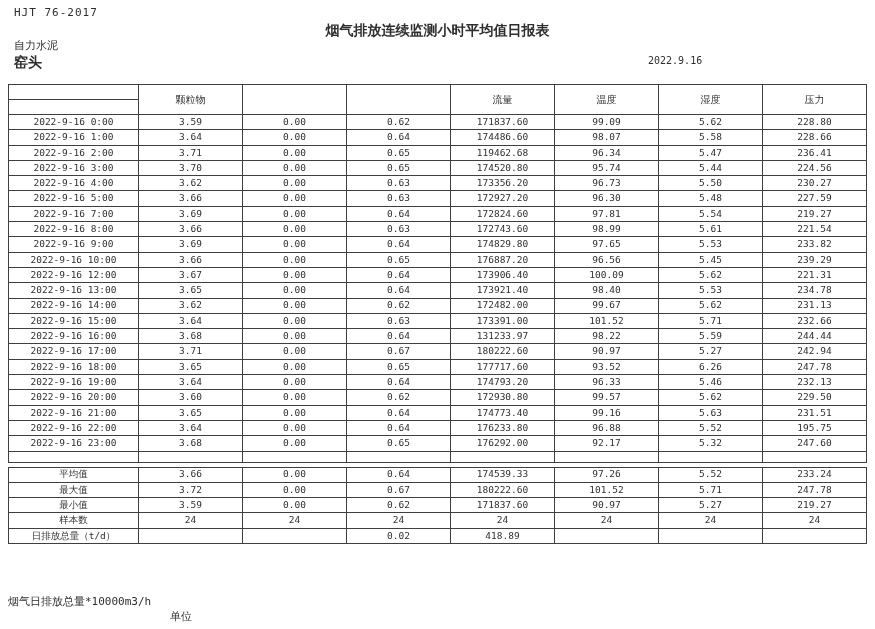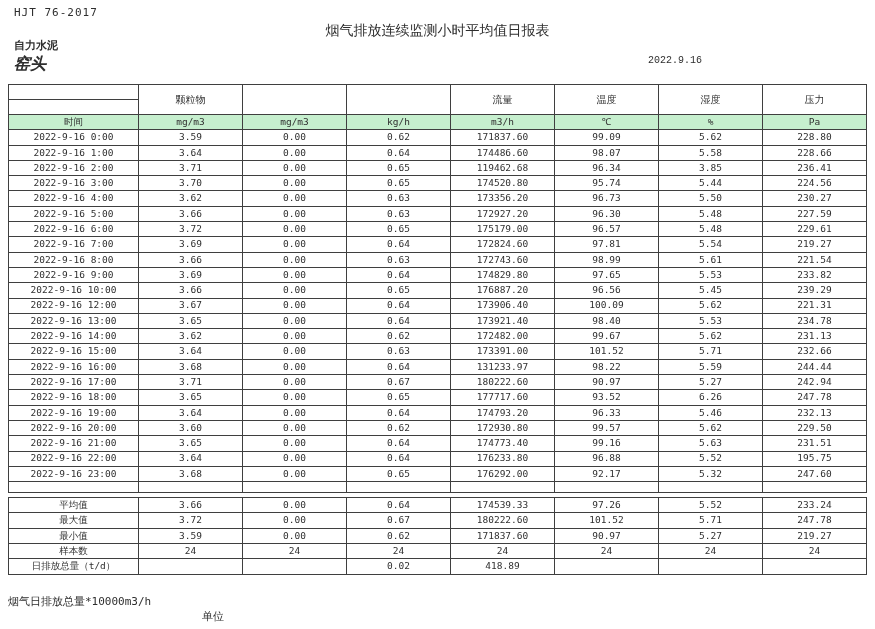--- a/index.html
+++ b/index.html
@@ -2,41 +2,41 @@
 <html style="--header-green: #c6efce;"><head>
 <meta charset="utf-8">
 <style>
   html,body{margin:0;padding:0;}
   body{
     width:875px;height:629px;position:relative;background:#ffffff;
     font-family:"DejaVu Sans Mono","Liberation Mono",monospace;
     color:#2e2e2e;overflow:hidden;
   }
   .std-no{position:absolute;left:14px;top:6px;font-size:11px;font-weight:normal;letter-spacing:1px;}
-  .report-title{position:absolute;left:0;top:22px;width:875px;text-align:center;font-size:14px;font-weight:normal;}
-  .company{position:absolute;left:14px;top:38px;font-size:11px;font-weight:bold;}
-  .station{position:absolute;left:14px;top:54px;font-size:16px;font-weight:bold;font-style:italic;}
-  .report-date{position:absolute;left:648px;top:55px;font-size:10px;font-family:Liberation Mono, monospace;}
+  .report-title{position:absolute;left:0;top:22px;width:875px;text-align:center;font-size:14px;font-weight:bold;}
+  .company{position:absolute;left:14px;top:38px;font-size:11px;font-weight:normal;}
+  .station{position:absolute;left:14px;top:54px;font-size:14px;font-weight:bold;}
+  .report-date{position:absolute;left:648px;top:55px;font-size:10px;}
 
   .table-wrap{position:absolute;left:8px;top:84px;width:858px;}
   table{border-collapse:collapse;table-layout:fixed;width:858px;}
   td{
     border:1px solid #3f3f3f;font-size:9.5px;text-align:center;vertical-align:middle;
     padding:0;height:14.3px;line-height:1.1;color:#303030;overflow:hidden;white-space:nowrap;
   }
   .top-row td{height:28px;font-size:10px;}
   .split-cell{padding:0;vertical-align:top;}
   .split-cell .half{height:14px;}
   .split-cell .half.first{border-bottom:1px solid #3f3f3f;}
   .unit-row td{background:var(--header-green,#c6efce);}
   .empty-row td{height:10px;}
   .gap{height:4px;}
   .footnote-1{position:absolute;left:8px;top:594px;font-size:11px;}
   .footnote-2{position:absolute;left:8px;top:633px;font-size:10px;}
-  .footnote-3{position:absolute;left:170px;top:609px;font-size:11px;margin-left:32px;}
+  .footnote-3{position:absolute;left:170px;top:609px;font-size:11px;}
 </style>
 </head>
 <body>
 
 <div class="std-no">HJT  76-2017</div>
 <div class="report-title">烟气排放连续监测小时平均值日报表</div>
 <div class="company">自力水泥</div>
 <div class="station">窑头</div>
 <div class="report-date">2022.9.16</div>
 
@@ -59,30 +59,20 @@
           <div class="half"></div>
         </td>
         <td>颗粒物</td>
         <td></td>
         <td></td>
         <td>流量</td>
         <td>温度</td>
         <td>湿度</td>
         <td>压力</td>
       </tr>
-      <tr class="unit-row">
-        <td>时间</td>
-        <td>mg/m3</td>
-        <td>mg/m3</td>
-        <td>kg/h</td>
-        <td>m3/h</td>
-        <td>℃</td>
-        <td>%</td>
-        <td>Pa</td>
-      </tr>
     </tbody>
     <tbody>
         <tr>
           <td>2022-9-16 0:00</td>
           <td>3.59</td>
           <td>0.00</td>
           <td>0.62</td>
           <td>171837.60</td>
           <td>99.09</td>
           <td>5.62</td>
@@ -98,21 +88,21 @@
           <td>5.58</td>
           <td>228.66</td>
         </tr>
         <tr>
           <td>2022-9-16 2:00</td>
           <td>3.71</td>
           <td>0.00</td>
           <td>0.65</td>
           <td>119462.68</td>
           <td>96.34</td>
-          <td>3.85</td>
+          <td>5.47</td>
           <td>236.41</td>
         </tr>
         <tr>
           <td>2022-9-16 3:00</td>
           <td>3.70</td>
           <td>0.00</td>
           <td>0.65</td>
           <td>174520.80</td>
           <td>95.74</td>
           <td>5.44</td>
@@ -130,30 +120,20 @@
         </tr>
         <tr>
           <td>2022-9-16 5:00</td>
           <td>3.66</td>
           <td>0.00</td>
           <td>0.63</td>
           <td>172927.20</td>
           <td>96.30</td>
           <td>5.48</td>
           <td>227.59</td>
-        </tr>
-        <tr>
-          <td>2022-9-16 6:00</td>
-          <td>3.72</td>
-          <td>0.00</td>
-          <td>0.65</td>
-          <td>175179.00</td>
-          <td>96.57</td>
-          <td>5.48</td>
-          <td>229.61</td>
         </tr>
         <tr>
           <td>2022-9-16 7:00</td>
           <td>3.69</td>
           <td>0.00</td>
           <td>0.64</td>
           <td>172824.60</td>
           <td>97.81</td>
           <td>5.54</td>
           <td>219.27</td>

